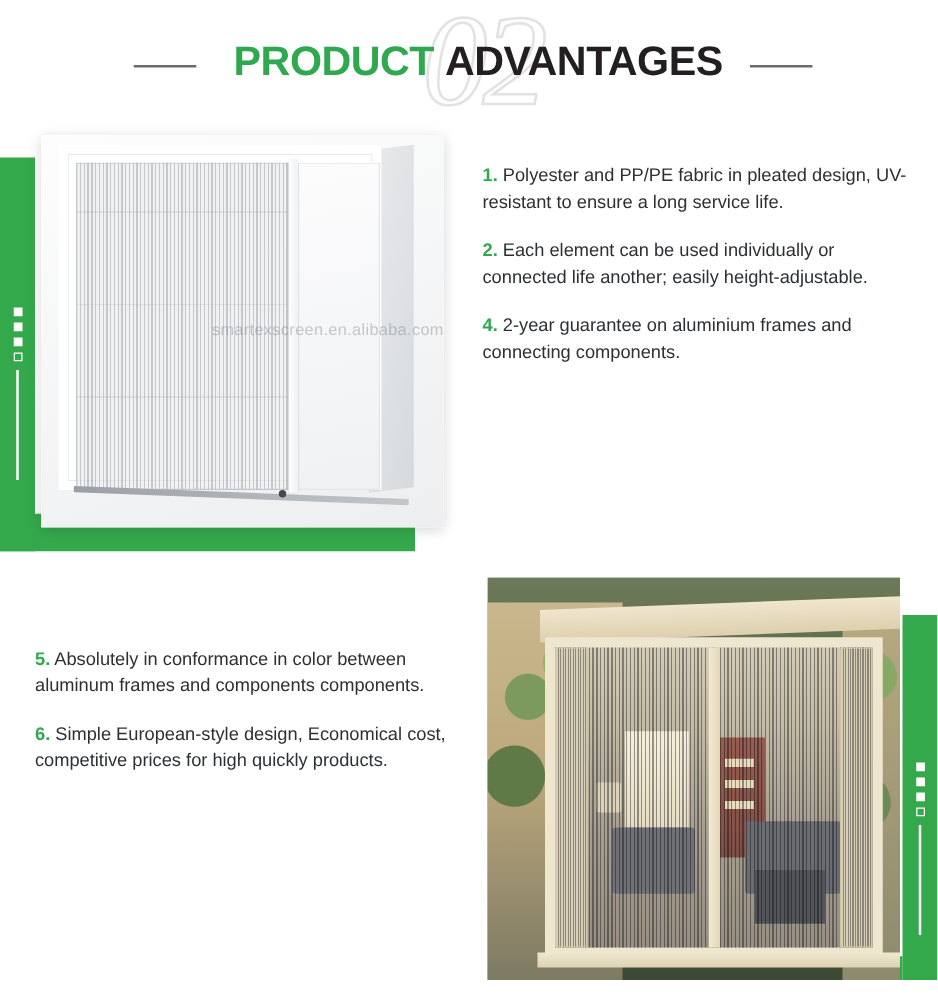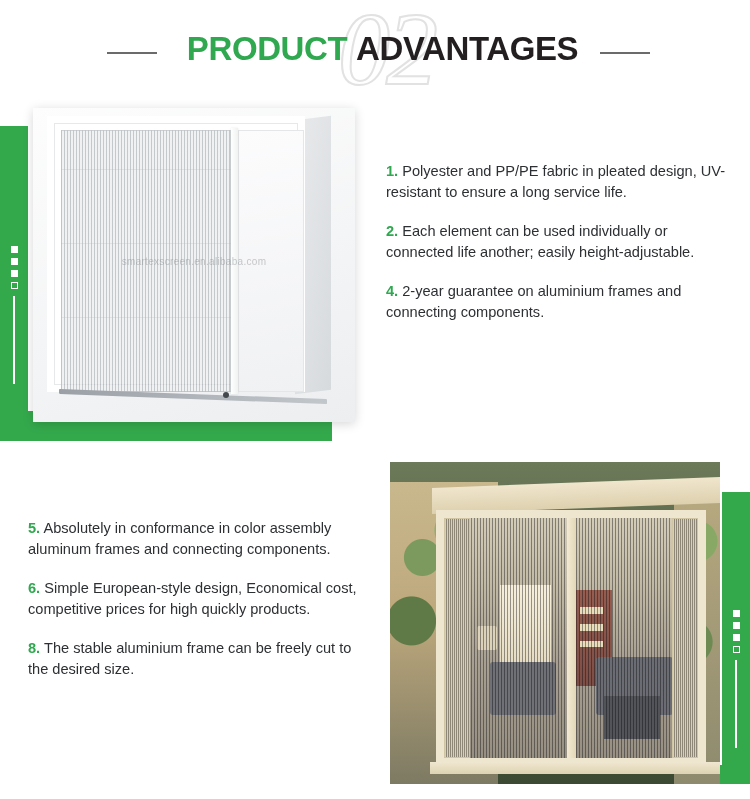--- a/index.html
+++ b/index.html
@@ -228,32 +228,32 @@
     width: 6px;
     height: 6px;
     border-radius: 50%;
     background: #44494e;
   }
   .pc-watermark {
     position: absolute;
     left: 0;
     top: 148px;
     width: 322px;
-    text-align: center;
-    font-size: 10px;
+    text-align: right;
+    font-size: 13px;
     letter-spacing: 0.3px;
     color: rgba(125,130,135,0.42);
     user-select: none;
   }
 
   
   .list-right {
     position: absolute;
     left: 386px;
-    top: 146px;
+    top: 116px;
     width: 350px;
   }
   
   .list-left {
     position: absolute;
     left: 28px;
     top: 503px;
     width: 340px;
   }
   .item {
@@ -515,29 +515,25 @@
     </p>
     <p class="item">
       <span class="num">4.</span>
       <span>2-year guarantee on aluminium frames and connecting components.</span>
     </p>
   </div>
 
   <div class="list-left">
     <p class="item">
       <span class="num">5.</span>
-      <span>Absolutely in conformance in color assembly aluminum frames and connecting components.</span>
+      <span>Absolutely in conformance in color between aluminum frames and components components.</span>
     </p>
     <p class="item">
       <span class="num">6.</span>
       <span>Simple European-style design, Economical cost, competitive prices for high quickly products.</span>
-    </p>
-    <p class="item">
-      <span class="num">8.</span>
-      <span>The stable aluminium frame can be freely cut to the desired size.</span>
     </p>
   </div>
 
   <div class="scene">
     <div class="scene-outdoor"></div>
     <div class="scene-foliage-l"></div>
     <div class="scene-foliage-r"></div>
     <div class="scene-lip"></div>
     <div class="scene-door">
       <div class="scene-room">

